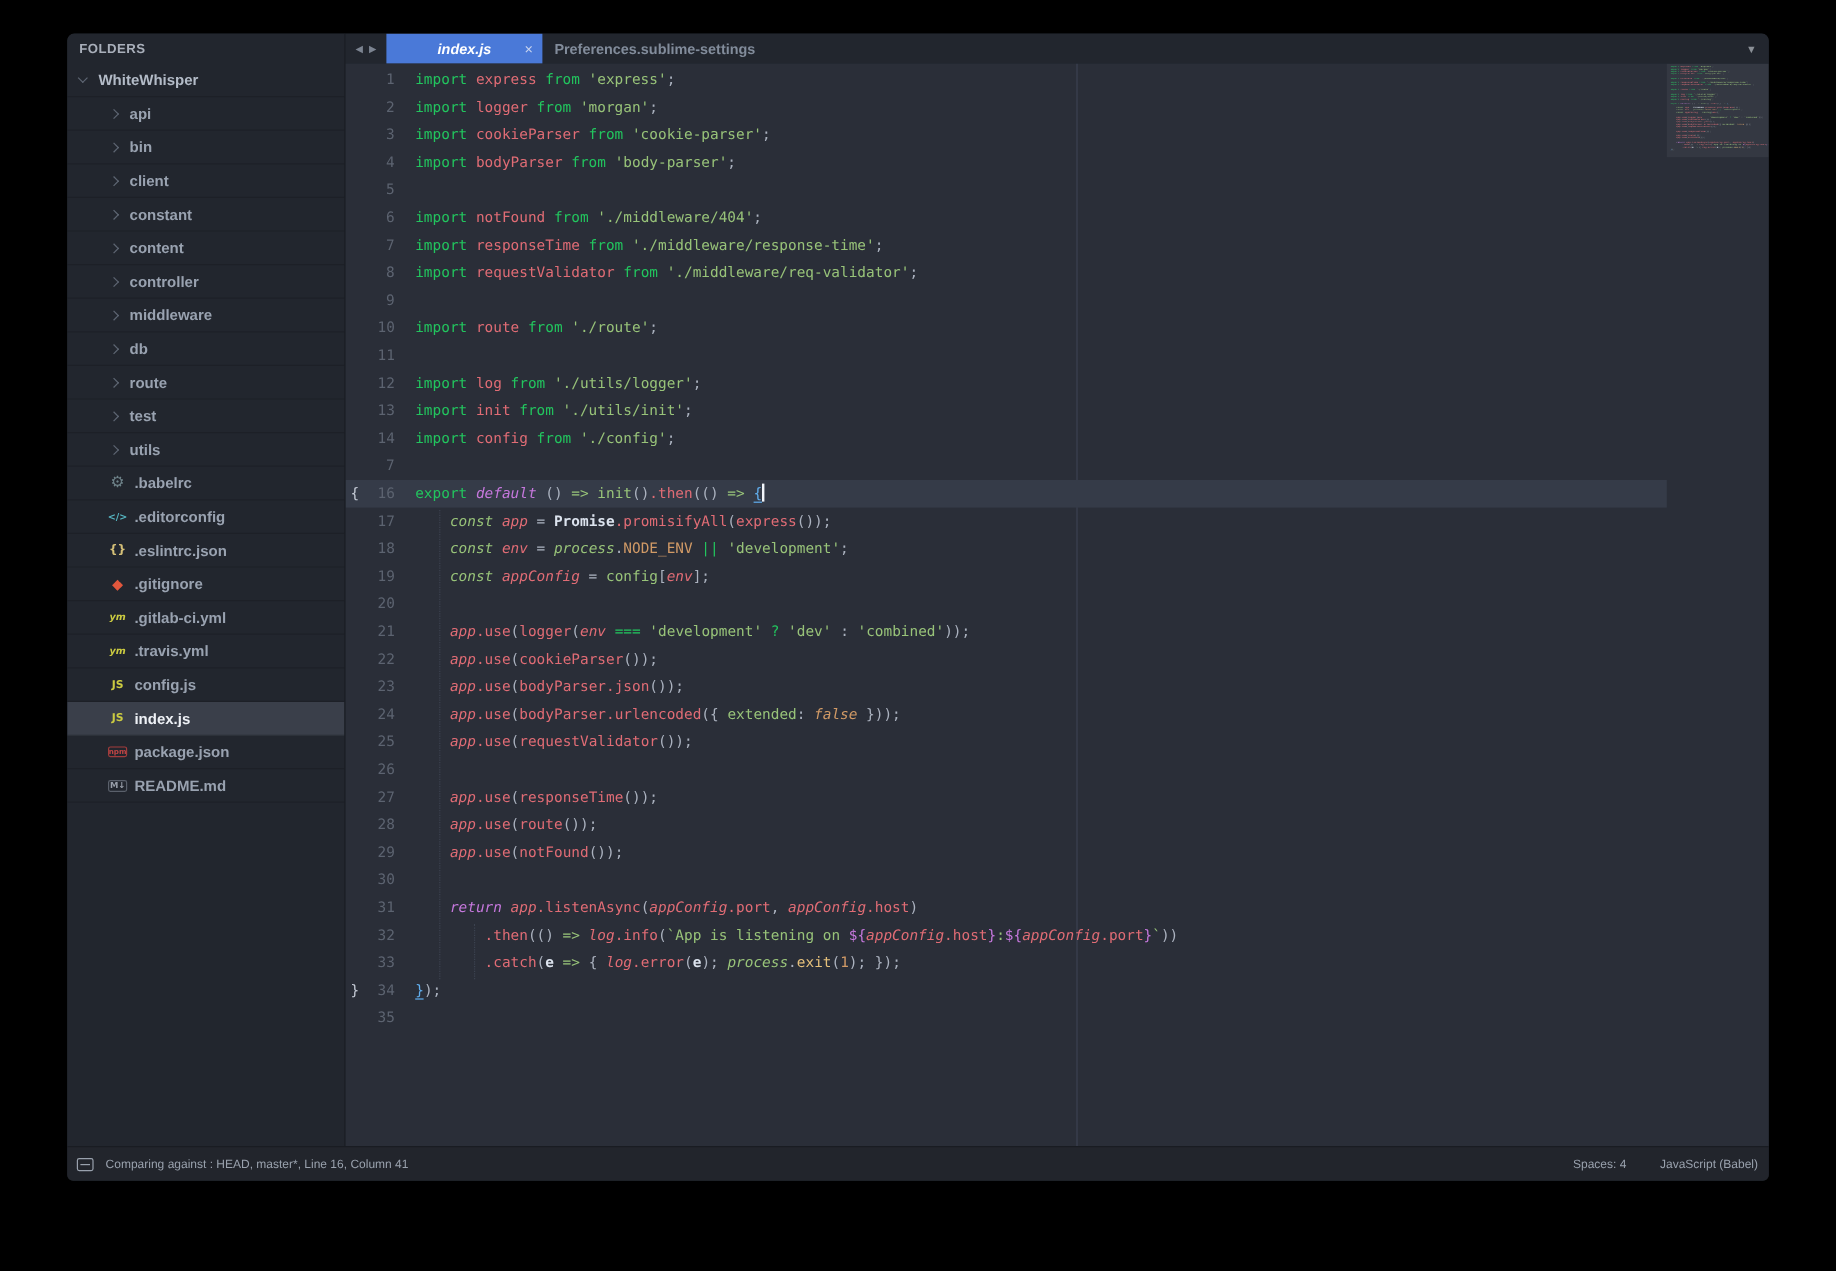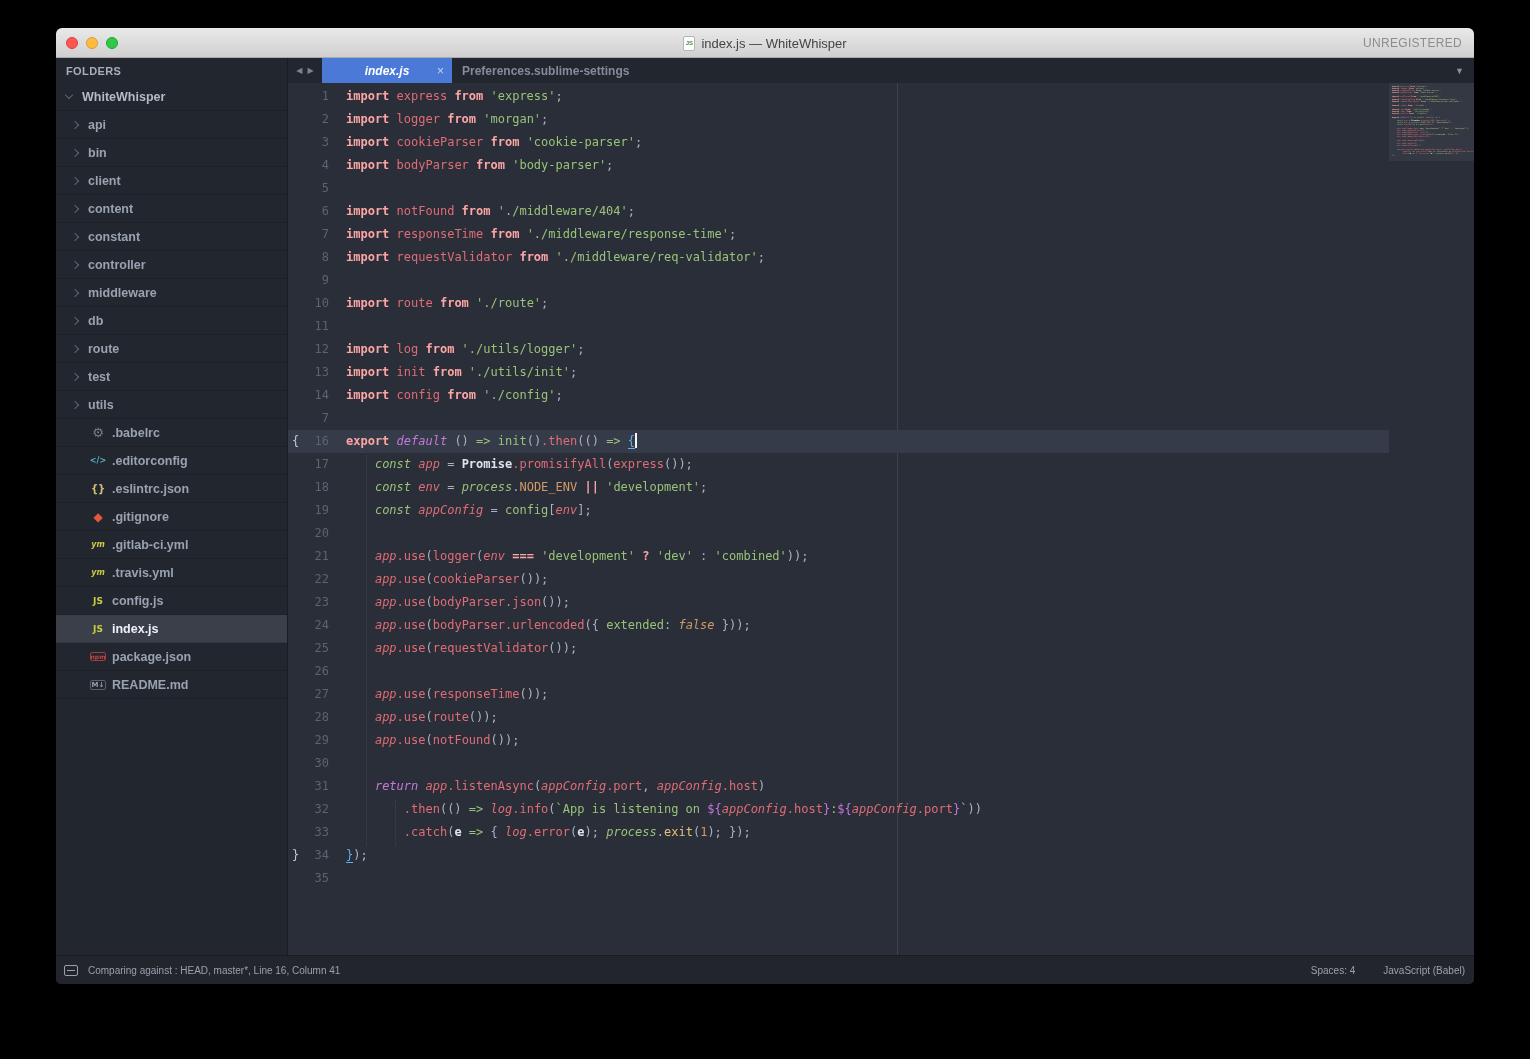--- a/index.html
+++ b/index.html
@@ -35,21 +35,21 @@
 
   
   .sidebar { width:232px; flex:none; background:#22262e; border-right:1px solid #191c22;
              display:flex; flex-direction:column; }
   .sidebar-header { height:25px; flex:none; display:flex; align-items:center; padding-left:10px;
                     font-size:11px; font-weight:bold; letter-spacing:.4px; color:#a9afba; }
   .tree { flex:1; overflow:hidden; }
   .trow { height:28px; display:flex; align-items:center; font-size:12.5px; font-weight:600;
           color:#99a2b0; border-bottom:1px solid rgba(0,0,0,.14); cursor:default; }
   .trow.root { padding-left:10px; color:#b3bbc7; }
-  .trow.folder { padding-left:16px; }
+  .trow.folder { padding-left:36px; }
   .trow.file { padding-left:34px; }
   .trow.selected { background:#3a3f4a; color:#eef1f6; }
   .chev { display:inline-block; width:6px; height:6px; border-right:1.5px solid #5e6673;
           border-bottom:1.5px solid #5e6673; transform:rotate(-45deg); margin-right:10px; flex:none; }
   .chev.down { transform:rotate(45deg); margin-top:-3px; }
   .file-icon { width:16px; flex:none; margin-right:6px; display:inline-flex;
                align-items:center; justify-content:center; font-family:"DejaVu Sans", sans-serif; }
 
   
   .editor-col { flex:1; display:flex; flex-direction:column; min-width:0; }
@@ -72,21 +72,21 @@
   .guide { position:absolute; width:0; border-left:1px dotted #3c4350; }
   #code-lines { position:absolute; top:2px; left:0; right:85px; }
   .code-line { display:flex; height:23px; line-height:23px; white-space:pre; position:relative; }
   .code-line.hl { background:#353b48; }
   .gmark { width:15px; flex:none; padding-left:4px; color:#c5cbd6; }
   .lnum { width:26px; flex:none; text-align:right; color:#5c6370; margin-right:17px; }
   .ltext { flex:1; white-space:pre; }
   .caret { display:inline-block; width:2px; height:15px; background:#f2f5fb; vertical-align:-3px; }
 
   .tk-pln  { color:#abb2bf; }
-  .tk-kw   { color:#fca5a5; font-weight:bold; }
+  .tk-kw   { color:#22c55e; font-weight:normal; }
   .tk-pur  { color:#c678dd; font-style:italic; }
   .tk-pure { color:#c678dd; }
   .tk-red  { color:#e06c75; }
   .tk-redi { color:#e06c75; font-style:italic; }
   .tk-str  { color:#98c379; }
   .tk-grn  { color:#98c379; }
   .tk-grni { color:#98c379; font-style:italic; }
   .tk-org  { color:#d19a66; }
   .tk-orgi { color:#d19a66; font-style:italic; }
   .tk-yel  { color:#e5c07b; }
@@ -107,32 +107,20 @@
   .diff-icon { width:14px; height:11px; border:1px solid #99a1ad; border-radius:2px; position:relative; }
   .diff-icon::after { content:""; position:absolute; left:2px; right:2px; top:4px; height:1px; background:#99a1ad; }
   .status-right { display:flex; align-items:center; gap:28px; padding-right:9px; }
 </style>
 </head>
 <body>
 
 <div class="screen">
   <div class="window">
 
-    <div class="titlebar">
-      <div class="traffic">
-        <span class="tl red"></span>
-        <span class="tl yel"></span>
-        <span class="tl grn"></span>
-      </div>
-      <div class="title-center">
-        <span class="doc-icon">JS</span>
-        <span>index.js — WhiteWhisper</span>
-      </div>
-      <div class="badge">UNREGISTERED</div>
-    </div>
 
     <div class="body">
 
       <div class="sidebar">
         <div class="sidebar-header">FOLDERS</div>
         <div class="tree" id="tree">
             <div class="trow root">
               <span class="chev down"></span>
               <span>WhiteWhisper</span>
             </div>
@@ -143,25 +131,25 @@
             <div class="trow folder">
               <span class="chev"></span>
               <span>bin</span>
             </div>
             <div class="trow folder">
               <span class="chev"></span>
               <span>client</span>
             </div>
             <div class="trow folder">
               <span class="chev"></span>
+              <span>constant</span>
+            </div>
+            <div class="trow folder">
+              <span class="chev"></span>
               <span>content</span>
-            </div>
-            <div class="trow folder">
-              <span class="chev"></span>
-              <span>constant</span>
             </div>
             <div class="trow folder">
               <span class="chev"></span>
               <span>controller</span>
             </div>
             <div class="trow folder">
               <span class="chev"></span>
               <span>middleware</span>
             </div>
             <div class="trow folder">

